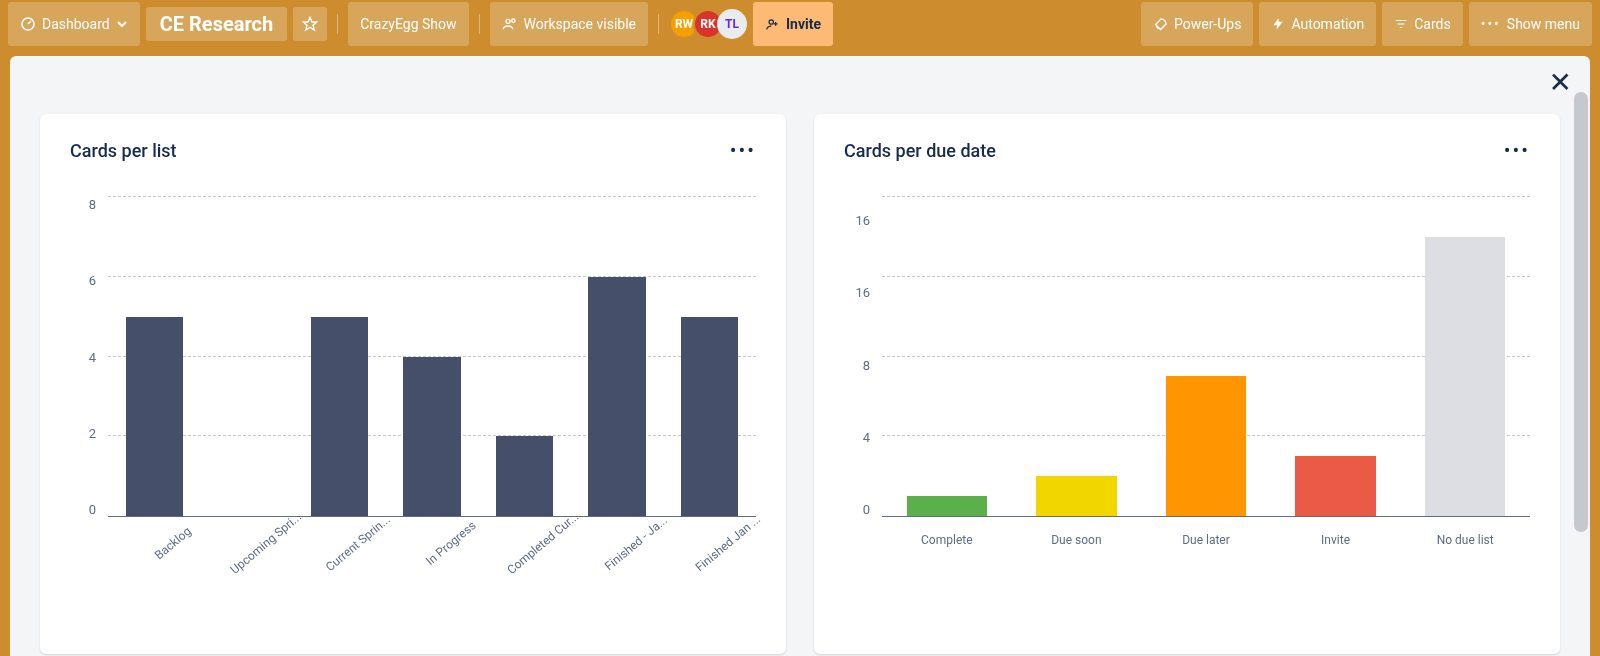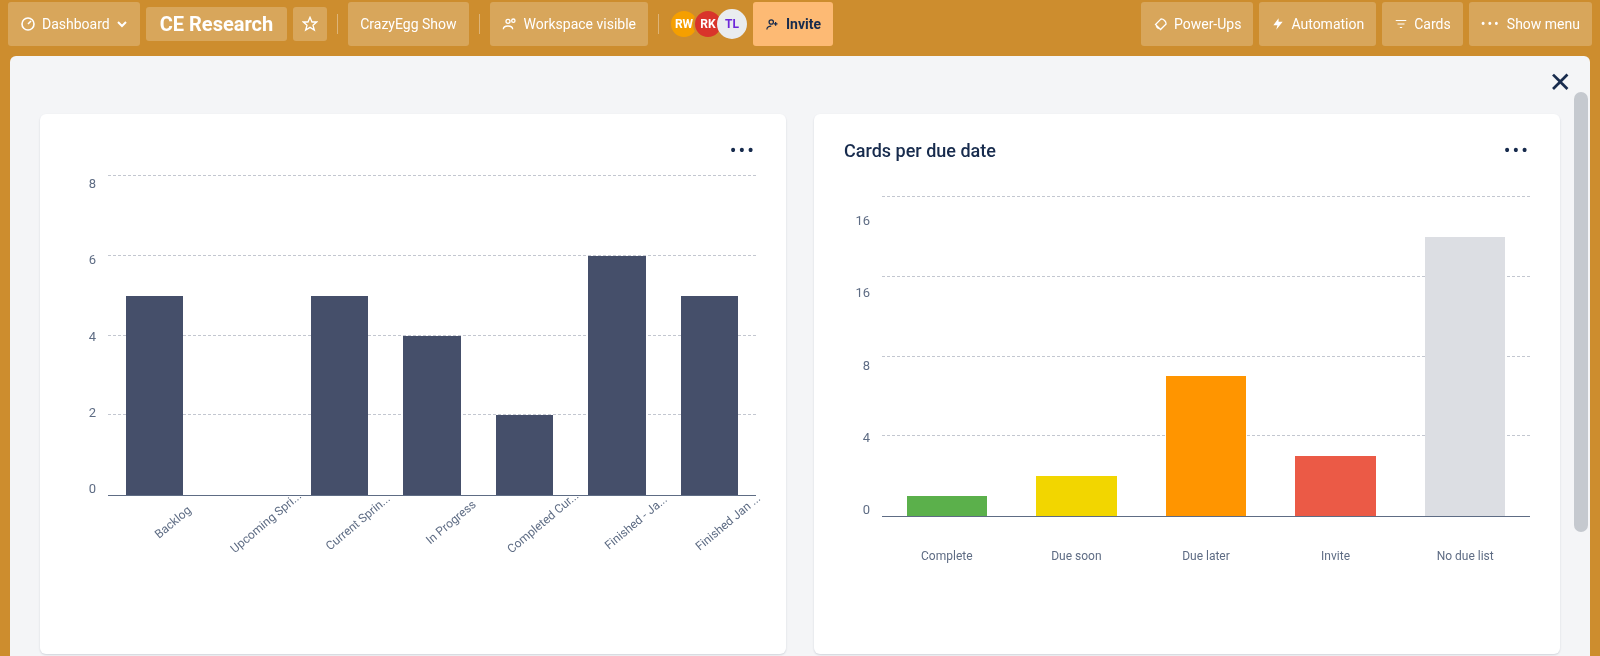--- a/index.html
+++ b/index.html
@@ -151,21 +151,21 @@
     display:flex;
     margin-left:0;
   }
   .xspacer{  }
   .xlabels-inner{flex:1;display:flex;}
   .xlab{
     flex:1;
     color:var(--text-subtle);
     font-size:12px;
     text-align:center;
-    padding-top:32px;
+    padding-top:16px;
     overflow:hidden;white-space:nowrap;text-overflow:ellipsis;
   }
   .xlab.rot{
     transform:rotate(-40deg);
     transform-origin:top center;
     padding-top:22px;
     margin-top:4px;
   }
 </style>
 </head>
@@ -248,20 +248,21 @@
     <span>Show menu</span>
   </div>
 </div>
 
 <div class="panel">
   <div class="close">✕</div>
 
   <div class="cards">
 
     <div class="card">
+      <div class="card-title">Cards per list</div>
       <div class="card-menu">•••</div>
       <div class="chart" id="chart0">
           <div class="chart-body" style="height: 320px;">
             <div class="yaxis" style="width: 38px;">
               <span>8</span>
               <span>6</span>
               <span>4</span>
               <span>2</span>
               <span>0</span>
             </div>

